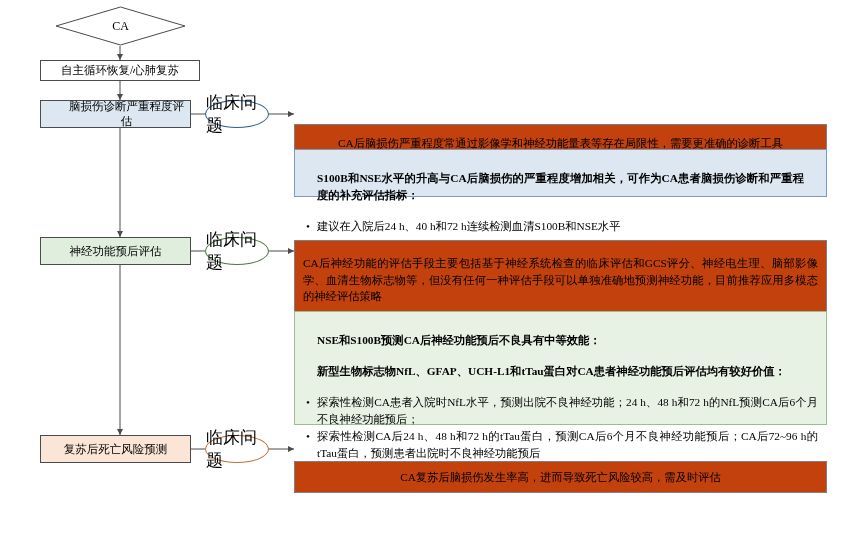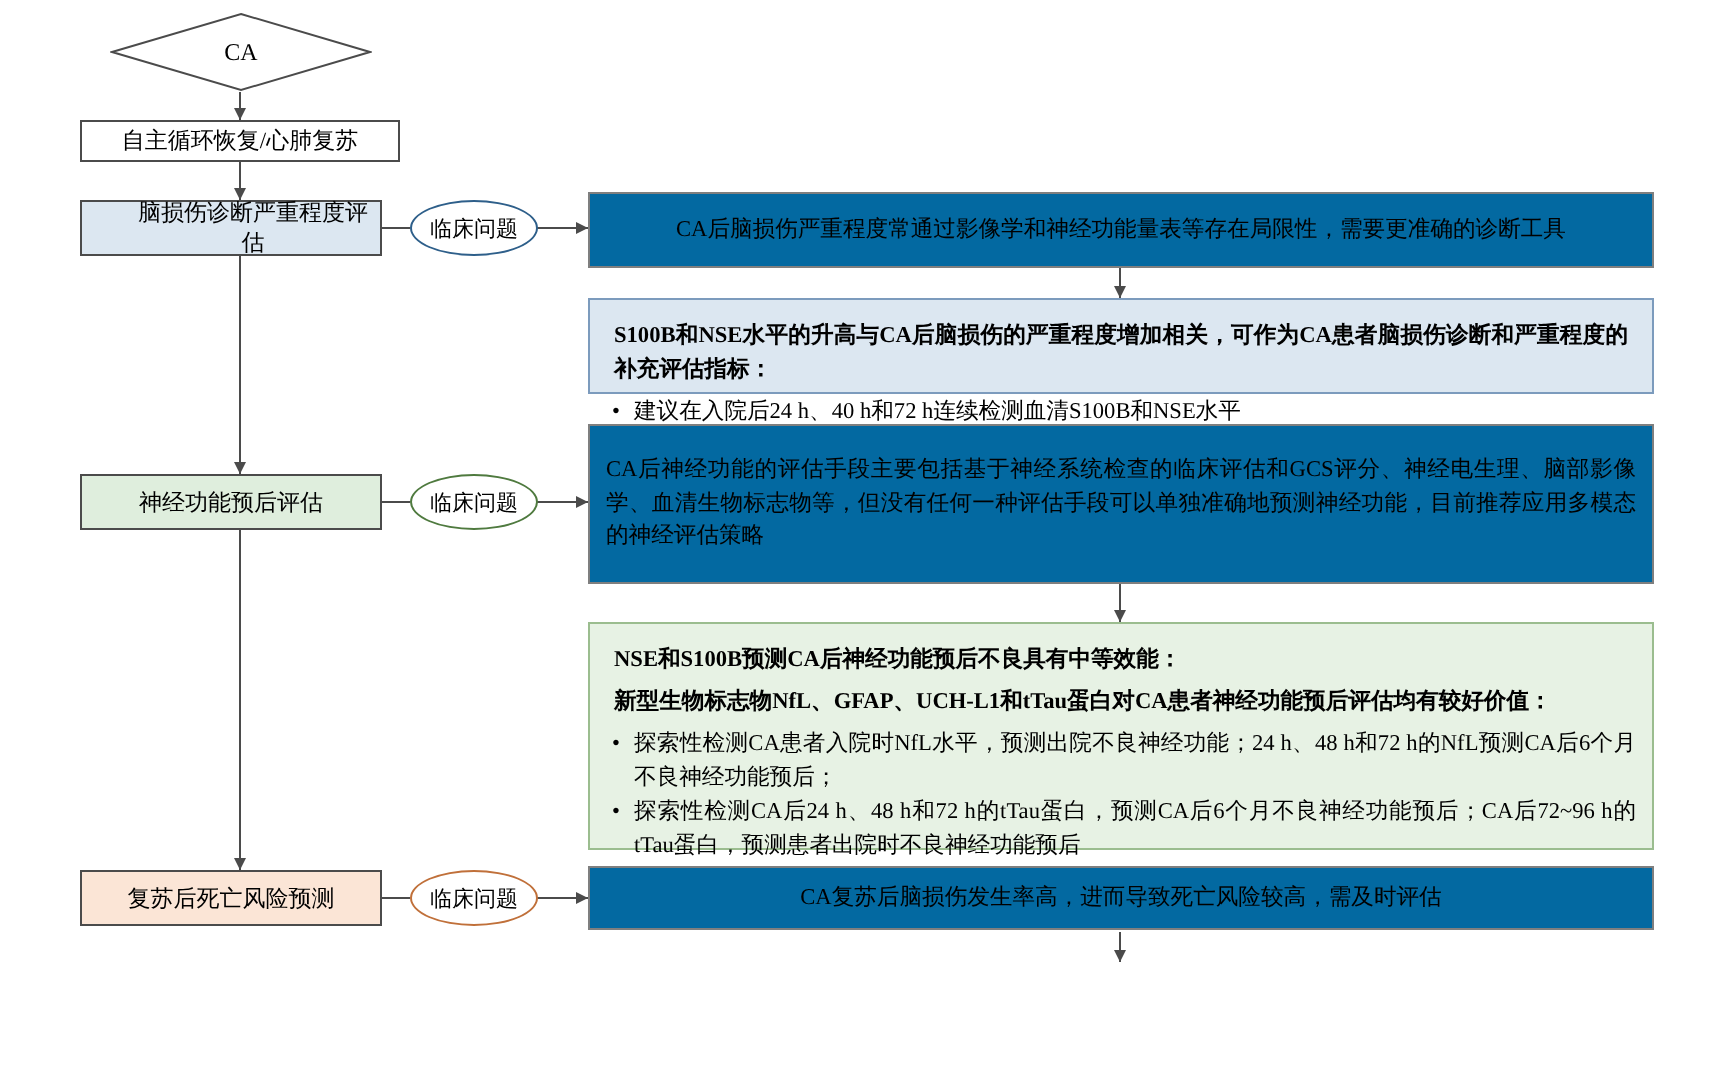--- a/index.html
+++ b/index.html
@@ -60,37 +60,36 @@
   .boxnode.green { background: #dfeedd; }
   .boxnode.peach { background: #fbe5d6; }
 
   .ellipse {
     position: absolute;
     box-sizing: border-box;
     border-radius: 50%;
     display: flex;
     align-items: center;
     justify-content: center;
-    font-size: 11px;
-    text-align: center;
+    font-size: 17px;
   }
   .ellipse.blue  { border: 1px solid #2e5f8a; background: #ffffff; }
   .ellipse.green { border: 1px solid #4f7a3f; background: #ffffff; }
   .ellipse.peach { border: 1px solid #c0703a; background: #ffffff; }
 
   .panel {
     position: absolute;
     box-sizing: border-box;
     border: 1px solid #7f7f7f;
     font-size: 11.3px;
     line-height: 1.5;
     padding: 6px 8px;
     text-align: justify;
   }
-  .panel.white { background: #0369a1; }
+  .panel.white { background: #c2410c; margin-top: 28px; }
   .panel.blue  { background: #dce7f1; border-color: #7c9bbd; }
   .panel.green { background: #e7f2e4; border-color: #9bbd8f; }
   .panel.peach { background: #fbe5d6; border-color: #d8a178; }
 
   .panel .lead { font-weight: bold; }
   .panel ul {
     margin: 0;
     padding-left: 14px;
     list-style: none;
   }
@@ -98,21 +97,21 @@
     position: relative;
     padding-left: 0;
     margin: 0;
   }
   .panel li::before {
     content: "•";
     position: absolute;
     left: -11px;
     top: 0;
   }
-  .panel p { margin: 4px; }
+  .panel p { margin: 14px; }
   svg.edges {
     position: absolute;
     left: 0; top: 0;
     width: 855px;
     height: 535px;
     pointer-events: none;
   }
 </style>
 </head>
 <body>

